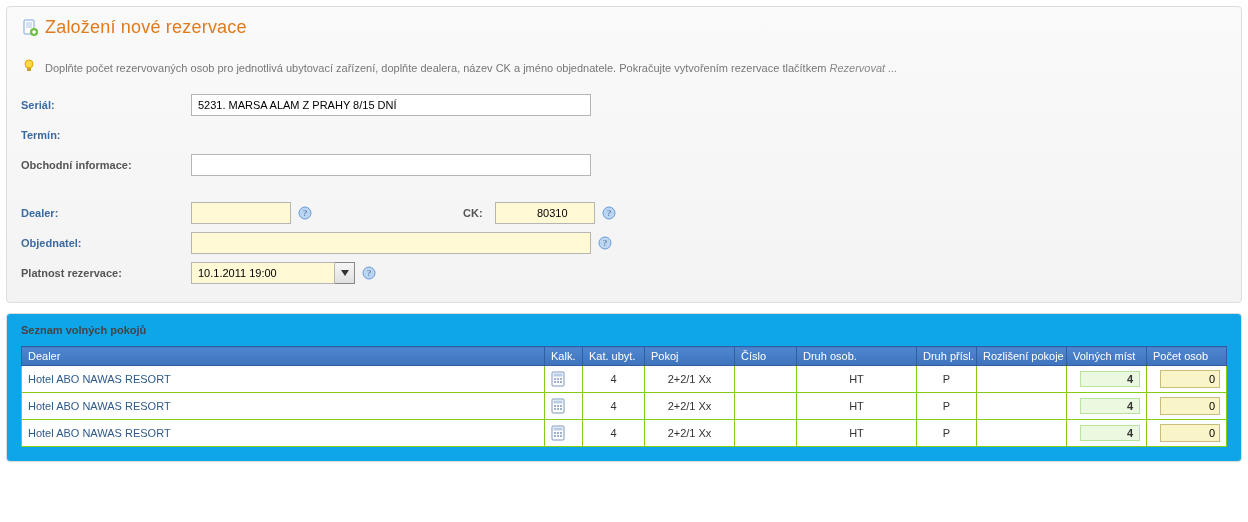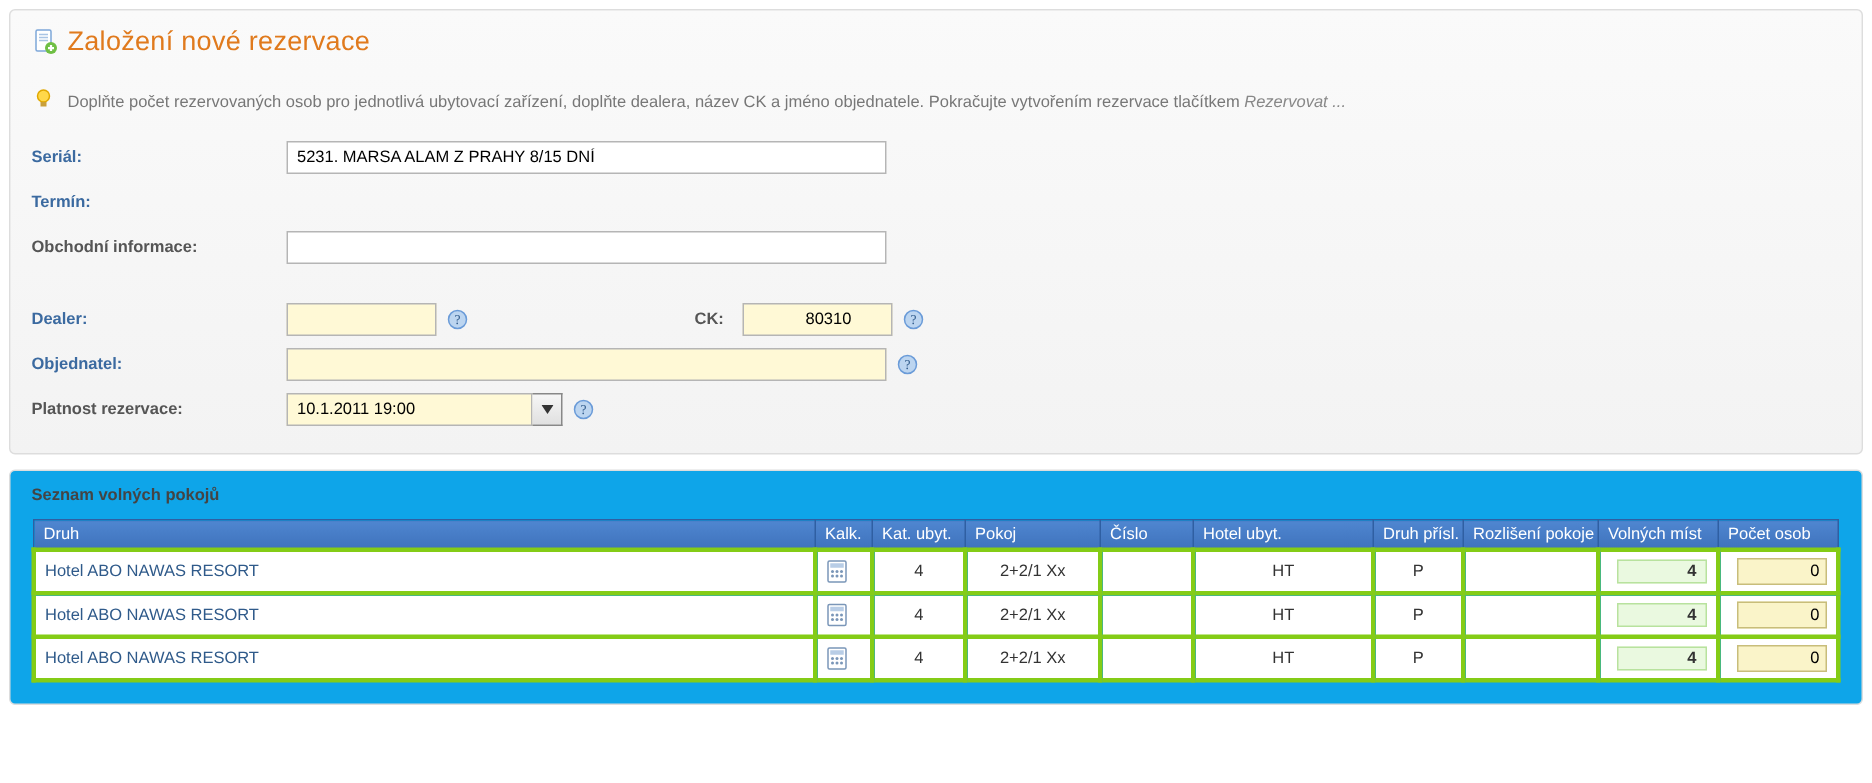--- a/index.html
+++ b/index.html
@@ -53,21 +53,21 @@
   .yellow { background:#fff9d6; }
   .help-icon{
     width:16px;height:16px;display:inline-flex;align-items:center;justify-content:center;
     margin-left:6px;
   }
   .help-icon svg{display:block}
   .second-col-label{
     width:32px; text-align:left; margin-left:150px; font-weight:bold; color:#555; padding-right:8px;
   }
   .combo { position:relative; display:inline-flex; }
-  .combo input { width: 164px; }
+  .combo input { width: 144px; }
   .combo-btn {
     width:20px;height:22px;border:1px solid #888;border-left:none;
     background:linear-gradient(#f6f6f6,#e0e0e0);
     display:flex;align-items:center;justify-content:center;cursor:pointer;
   }
   .btn {
     display:inline-flex;align-items:center;justify-content:center;
     padding:4px 14px;
     border:1px solid #8b9db2;
     background:linear-gradient(#fdfdfd,#e7ecf2);
@@ -77,21 +77,21 @@
   }
   .btn-row{display:flex;gap:30px;padding-left:170px;padding-top:8px}
   .section-title{font-weight:bold;color:#444;padding-bottom:10px;font-size:11px}
   table.rooms{width:100%;border-collapse:collapse;font-size:11px;table-layout:fixed}
   table.rooms th{
     background:linear-gradient(#4f86d0,#3f73bd);
     color:#fff;font-weight:normal;text-align:left;
     border:1px solid #2f5fa2;padding:3px 6px;white-space:nowrap;overflow:hidden;
   }
   table.rooms td{
-    border:3px solid #84cc16;padding:4px 6px;background:#fff;white-space:nowrap;overflow:hidden;
+    border:1px solid #84cc16;padding:4px 6px;background:#fff;white-space:nowrap;overflow:hidden;
   }
   .link{color:#2f5a8a;cursor:pointer}
   .cell-center{text-align:center}
   .volnych{
     display:block;
     background:#eaf9e0;border:1px solid #b8e29e;
     text-align:right;padding:1px 6px;color:#333;width:60px;float:right;
     font-weight:bold;
   }
   .osob-input{
@@ -216,26 +216,26 @@
         <col class="c-pokoj">
         <col class="c-cislo">
       <col class="c-druhu">
         <col class="c-druhp">
         <col class="c-rozl">
         <col class="c-volnych">
         <col class="c-osob">
     </colgroup>
     <thead>
       <tr>
-        <th>Druh</th>
+        <th>Dealer</th>
         <th>Kalk.</th>
         <th>Kat. ubyt.</th>
         <th>Pokoj</th>
         <th>Číslo</th>
-        <th>Hotel ubyt.</th>
+        <th>Druh osob.</th>
         <th>Druh přísl.</th>
         <th>Rozlišení pokoje</th>
         <th>Volných míst</th>
         <th>Počet osob</th>
       </tr>
     </thead>
     <tbody id="rooms-body">
         <tr>
           <td><span class="link">Hotel ABO NAWAS RESORT</span></td>
           <td class="cell-center"><span class="calc-icon"><svg width="14" height="16" viewBox="0 0 14 16">

